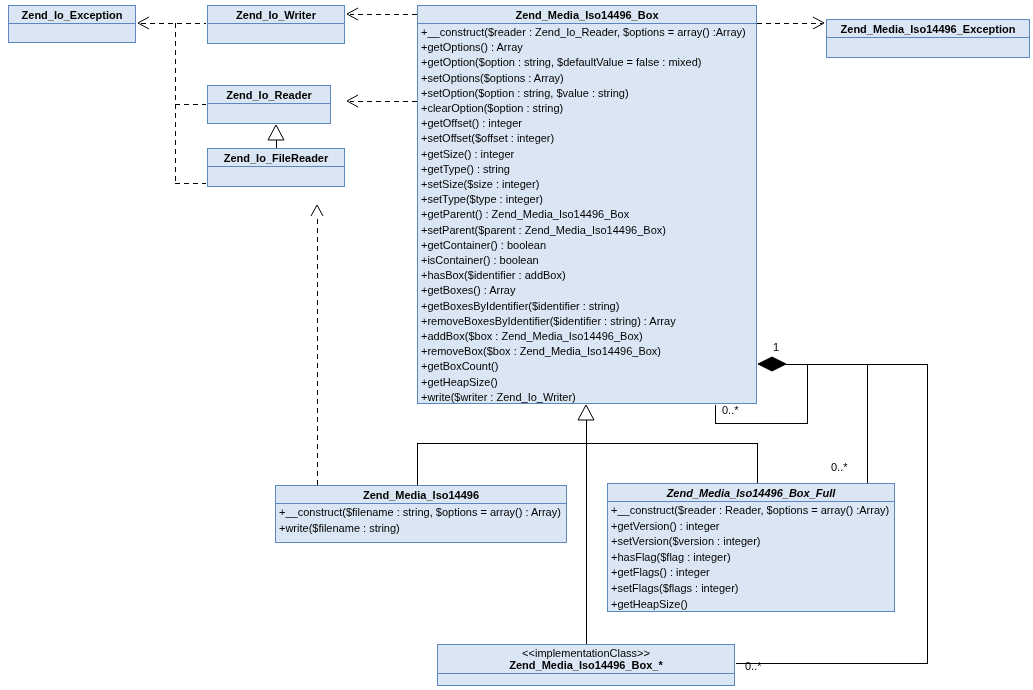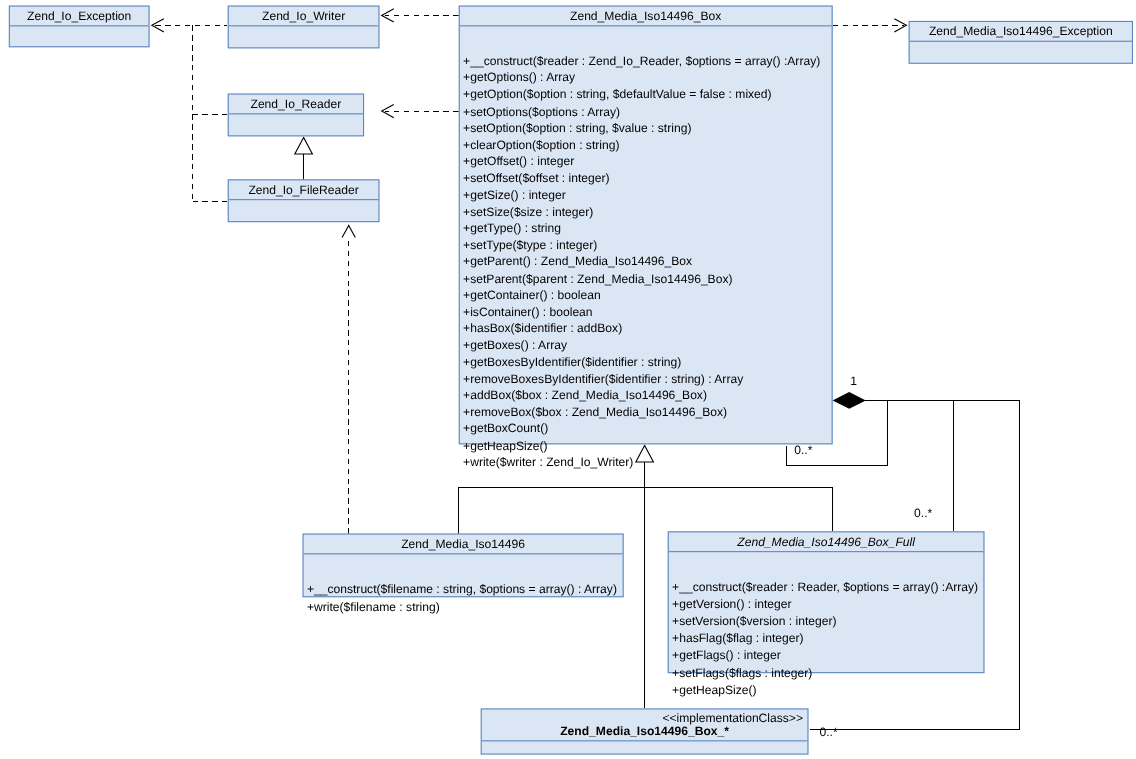--- a/index.html
+++ b/index.html
@@ -5,33 +5,33 @@
   html,body { margin:0; padding:0; background:#ffffff; }
   .canvas {
     position:relative; width:1033px; height:690px; background:#ffffff;
     font-family:"Liberation Sans", sans-serif; overflow:hidden;
   }
   .uml-class {
     position:absolute; background:#dbe6f4; border:1px solid #5c87c0;
     box-sizing:border-box;
   }
   .uml-title {
-    font-weight:normal; font-size:11px; color:#000; text-align:center;
+    font-weight:bold; font-size:11px; color:#000; text-align:center;
     border-bottom:1px solid #5c87c0; padding:3px 4px 2px 4px;
     white-space:nowrap; overflow:hidden;
   }
   .uml-title.italic { font-style:italic; }
   .uml-stereotype {
-    font-weight:normal; font-size:11px; text-align:right; white-space:nowrap;
+    font-weight:normal; font-size:11px; text-align:center; white-space:nowrap;
   }
   .uml-title-2line { border-bottom:1px solid #5c87c0; padding:2px 4px; }
   .uml-title-2line .name { font-weight:bold; font-size:11px; text-align:center; white-space:nowrap; }
   .uml-methods {
     font-size:11px; color:#000; line-height:15.2px;
-    padding:1px 2px 0 3px; white-space:nowrap; overflow:hidden;margin-top:24px;
+    padding:1px 2px 0 3px; white-space:nowrap; overflow:hidden;
   }
   .uml-methods.tall { line-height:15.6px; }
   .connector-layer {
     position:absolute; left:0; top:0; width:1033px; height:690px;
     pointer-events:none;
   }
   .mult-label {
     position:absolute; font-size:11px; color:#000; white-space:nowrap;
   }
 </style>
@@ -97,42 +97,42 @@
   </div>
 
   <div class="uml-class" style="left:207px; top:5px; width:138px; height:39px;">
     <div class="uml-title">Zend_Io_Writer</div>
   </div>
 
   <div class="uml-class" style="left:207px; top:85px; width:124px; height:39px;">
     <div class="uml-title">Zend_Io_Reader</div>
   </div>
 
-  <div class="uml-class" style="left:207px; top:163px; width:138px; height:39px;">
+  <div class="uml-class" style="left:207px; top:148px; width:138px; height:39px;">
     <div class="uml-title">Zend_Io_FileReader</div>
   </div>
 
   <div class="uml-class" style="left:826px; top:19px; width:204px; height:39px;">
     <div class="uml-title">Zend_Media_Iso14496_Exception</div>
   </div>
 
   <div class="uml-class" style="left:417px; top:5px; width:340px; height:399px;">
     <div class="uml-title">Zend_Media_Iso14496_Box</div>
     <div class="uml-methods">
         <div>+__construct($reader : Zend_Io_Reader, $options = array() :Array)</div>
         <div>+getOptions() : Array</div>
         <div>+getOption($option : string, $defaultValue = false : mixed)</div>
         <div>+setOptions($options : Array)</div>
         <div>+setOption($option : string, $value : string)</div>
         <div>+clearOption($option : string)</div>
         <div>+getOffset() : integer</div>
         <div>+setOffset($offset : integer)</div>
         <div>+getSize() : integer</div>
+        <div>+getType() : string</div>
         <div>+setSize($size : integer)</div>
-        <div>+getType() : string</div>
         <div>+setType($type : integer)</div>
         <div>+getParent() : Zend_Media_Iso14496_Box</div>
         <div>+setParent($parent : Zend_Media_Iso14496_Box)</div>
         <div>+getContainer() : boolean</div>
         <div>+isContainer() : boolean</div>
         <div>+hasBox($identifier : addBox)</div>
         <div>+getBoxes() : Array</div>
         <div>+getBoxesByIdentifier($identifier : string)</div>
         <div>+removeBoxesByIdentifier($identifier : string) : Array</div>
         <div>+addBox($box : Zend_Media_Iso14496_Box)</div>

